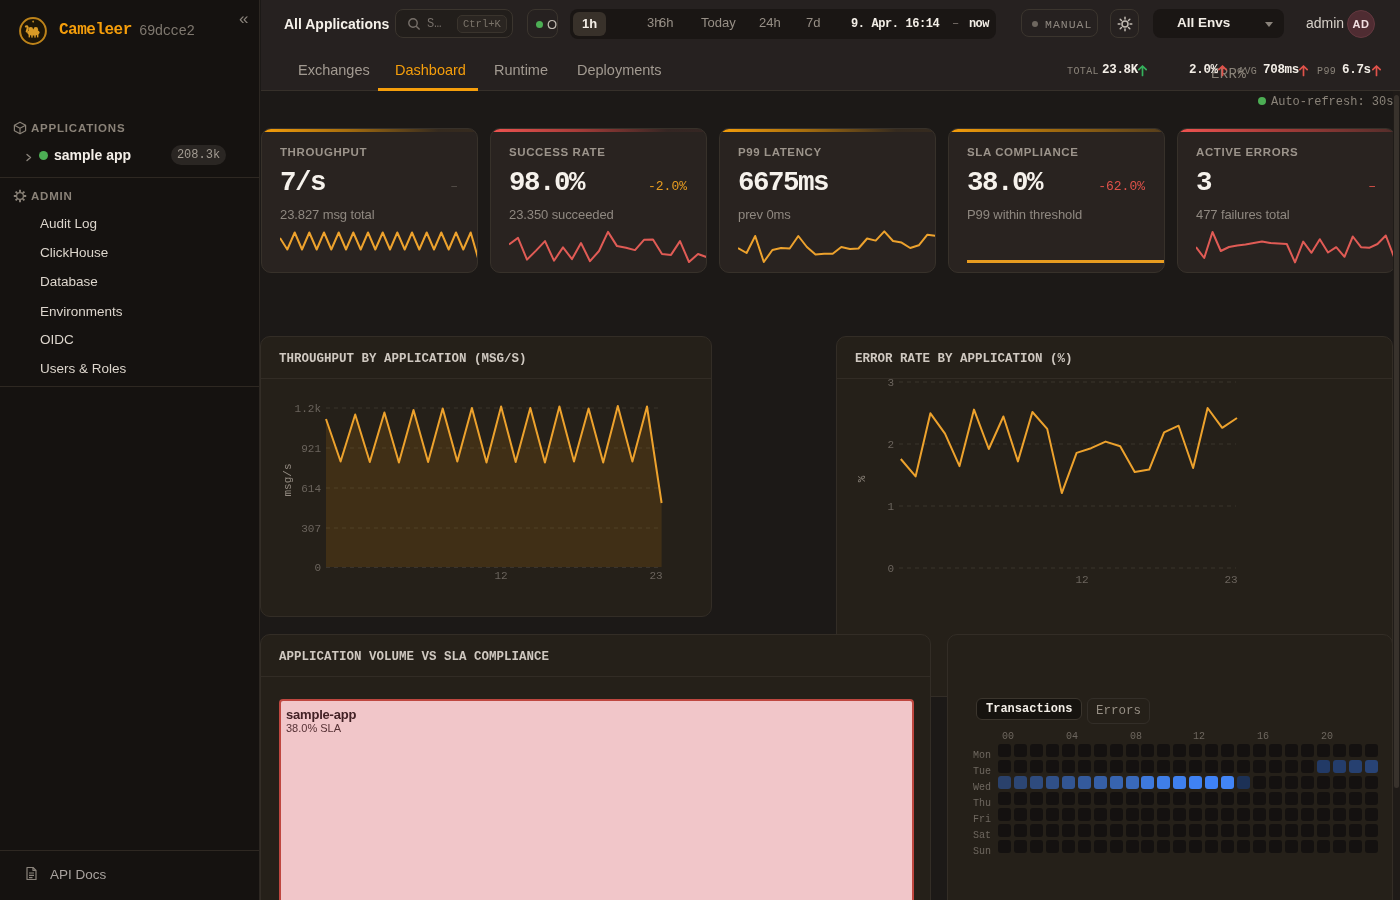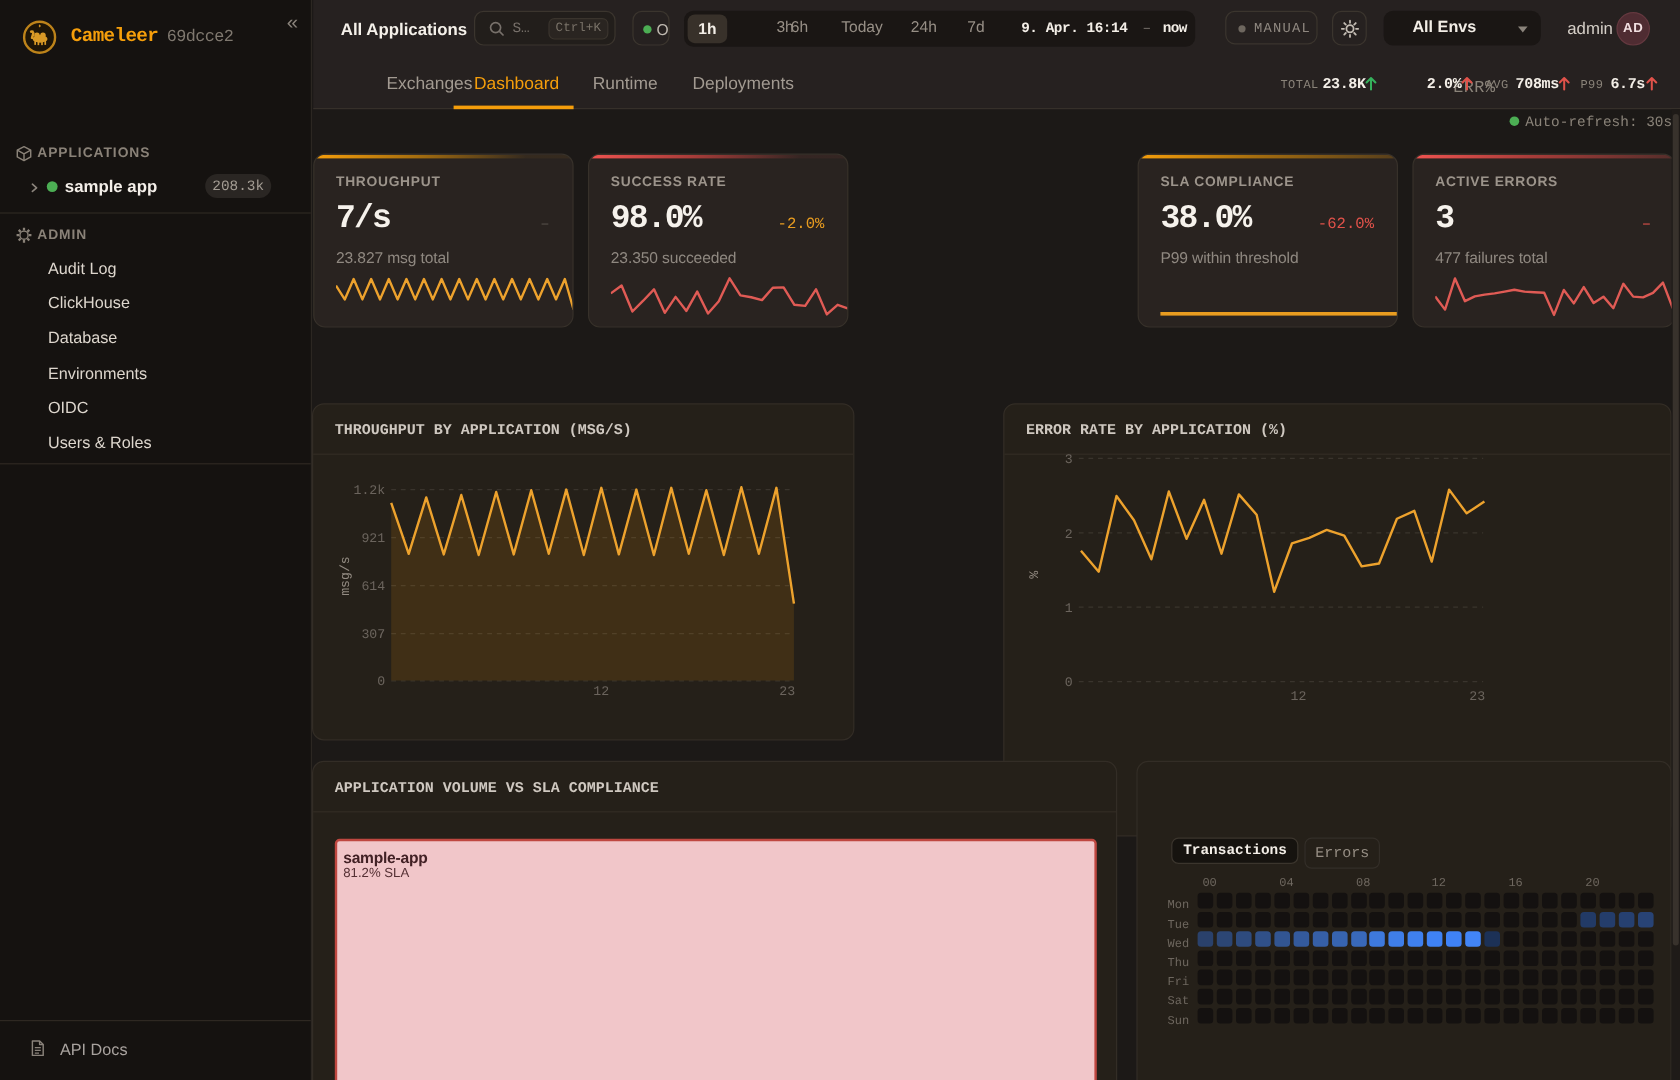--- a/index.html
+++ b/index.html
@@ -174,21 +174,21 @@
       color:#f2ede6;">All Envs</div>
     <div class="abs" style="left:112px; top:13px; width:0; height:0; border-left:4px solid transparent;
       border-right:4px solid transparent; border-top:5px solid #8a837b;"></div>
   </div>
 
   <div class="abs" style="left:1045px; top:15px; font-size:14px; color:#d6d0c8;">admin</div>
   <div class="abs" style="left:1086px; top:10px; width:28px; height:28px; border-radius:50%;
     background:#4f2c32; border:1px solid #64383f; text-align:center; line-height:26px;
     font-size:11px; font-weight:bold; color:#f2dfe1; letter-spacing:0.5px;">AD</div>
 
-  <div class="abs" style="left:37px; top:62px; font-size:14.5px; color:#a29a91;margin-left:24px;">Exchanges</div>
+  <div class="abs" style="left:37px; top:62px; font-size:14.5px; color:#a29a91;">Exchanges</div>
   <div class="abs" style="left:134px; top:62px; font-size:14.5px; font-weight:normal; color:#f59e0b;">Dashboard</div>
   <div class="abs" style="left:117px; top:87.5px; width:100px; height:3px; background:#f59e0b;"></div>
   <div class="abs" style="left:233px; top:62px; font-size:14.5px; color:#a29a91;">Runtime</div>
   <div class="abs" style="left:316px; top:62px; font-size:14.5px; color:#a29a91;">Deployments</div>
 
   <div class="abs mono" style="left:806px; top:66px; font-size:10px; color:#8a8379; letter-spacing:0.4px;">TOTAL</div>
   <div class="abs mono" style="left:841px; top:63px; font-size:12.5px; font-weight:bold; color:#f3eee7; letter-spacing:-0.3px;">23.8K</div>
   <div class="abs" style="left:876px; top:63px;"><svg width="11" height="13" viewBox="0 0 11 13" fill="none" stroke="#35b15c" stroke-width="1.7" stroke-linecap="round" stroke-linejoin="round">
           <path d="M5.5 11.5V2M1.8 5.7 L5.5 2 L9.2 5.7"></path>
         </svg></div>
@@ -228,20 +228,29 @@
       </svg>
 </div>
 <div class="kpi" style="left:490px;">
   <div class="grad" style="background:linear-gradient(90deg,#ef5350 0%,#a83c39 40%,rgba(239,83,80,0.06) 82%);"></div>
   <div class="lab">SUCCESS RATE</div>
   <div class="val">98.0%</div>
   <div class="delta" style="color:#e89c20;">-2.0%</div>
   <div class="sub">23.350 succeeded</div>
   <svg class="sp" width="198" height="40">
         <polyline points="0.0,18.5 9.0,11.9 18.0,33.6 27.0,24.6 36.0,15.1 45.0,34.7 54.0,21.4 63.0,33.1 72.0,17.0 81.0,35.2 90.0,25.0 99.0,5.9 108.0,20.1 117.0,21.7 126.0,24.1 135.0,13.8 144.0,13.5 153.0,28.0 162.0,28.9 171.0,15.1 180.0,36.0 189.0,28.0 198.0,31.2" fill="none" stroke="#e05b55" stroke-width="2" stroke-linejoin="round"></polyline>
+      </svg>
+</div>
+<div class="kpi" style="left:719px;">
+  <div class="grad" style="background:linear-gradient(90deg,#f59e0b 0%,#a56d0e 40%,rgba(245,158,11,0.06) 82%);"></div>
+  <div class="lab">P99 LATENCY</div>
+  <div class="val">6675ms</div>
+  <div class="sub">prev 0ms</div>
+  <svg class="sp" width="198" height="40">
+        <polyline points="0.0,22.0 8.6,27.0 17.2,10.0 25.8,36.0 34.4,24.0 43.0,22.0 51.7,22.5 60.3,10.0 68.9,21.0 77.5,28.5 86.1,27.7 94.7,27.7 103.3,21.0 111.9,23.0 120.5,22.5 129.1,12.5 137.7,14.6 146.3,5.4 155.0,15.0 163.6,16.6 172.2,22.0 180.8,19.3 189.4,8.7 198.0,9.8" fill="none" stroke="#eda22d" stroke-width="2" stroke-linejoin="round"></polyline>
       </svg>
 </div>
 <div class="kpi" style="left:948px;">
   <div class="grad" style="background:linear-gradient(90deg,#f59e0b 0%,#a56d0e 45%,rgba(245,158,11,0.22) 100%);"></div>
   <div class="lab">SLA COMPLIANCE</div>
   <div class="val">38.0%</div>
   <div class="delta" style="color:#e0524a;">-62.0%</div>
   <div class="sub">P99 within threshold</div>
   <div class="abs" style="left:18px; top:131px; width:198px; height:2.5px; background:#e89c20;"></div>
 </div>
@@ -311,21 +320,21 @@
   </svg>
 </div>
 
 <div class="card" style="left:260px; top:634px; width:671px; height:290px;">
   <div class="hd">
         <span>APPLICATION VOLUME VS SLA COMPLIANCE</span>
       </div>
   <div class="abs" style="left:18px; top:64px; width:635px; height:210px; background:#f1c6c9;
     border:2px solid #bf4740; border-radius:4px;">
     <div class="abs" style="left:5px; top:6px; font-size:13px; font-weight:bold; color:#422125; letter-spacing:-0.2px;">sample-app</div>
-    <div class="abs" style="left:5px; top:21px; font-size:11px; color:#553034;">81.2% SLA</div>
+    <div class="abs" style="left:5px; top:21px; font-size:11px; color:#553034;">38.0% SLA</div>
   </div>
 </div>
 
 <div class="card" style="left:947px; top:634px; width:446px; height:290px;">
   <div class="abs mono" style="left:28px; top:63px; padding:3px 9px; background:#16130f;
     border:1px solid #3b352d; border-radius:6px; font-size:12px; font-weight:bold;
     color:#f3eee7;">Transactions</div>
   <div class="abs mono" style="left:139px; top:63px; padding:5px 8px; border:1px solid #332e28;
     border-radius:6px; font-size:12.5px; color:#968e84;">Errors</div>
   <div class="abs hm-cols" style="left:0; top:96px; width:440px; height:12px;">

